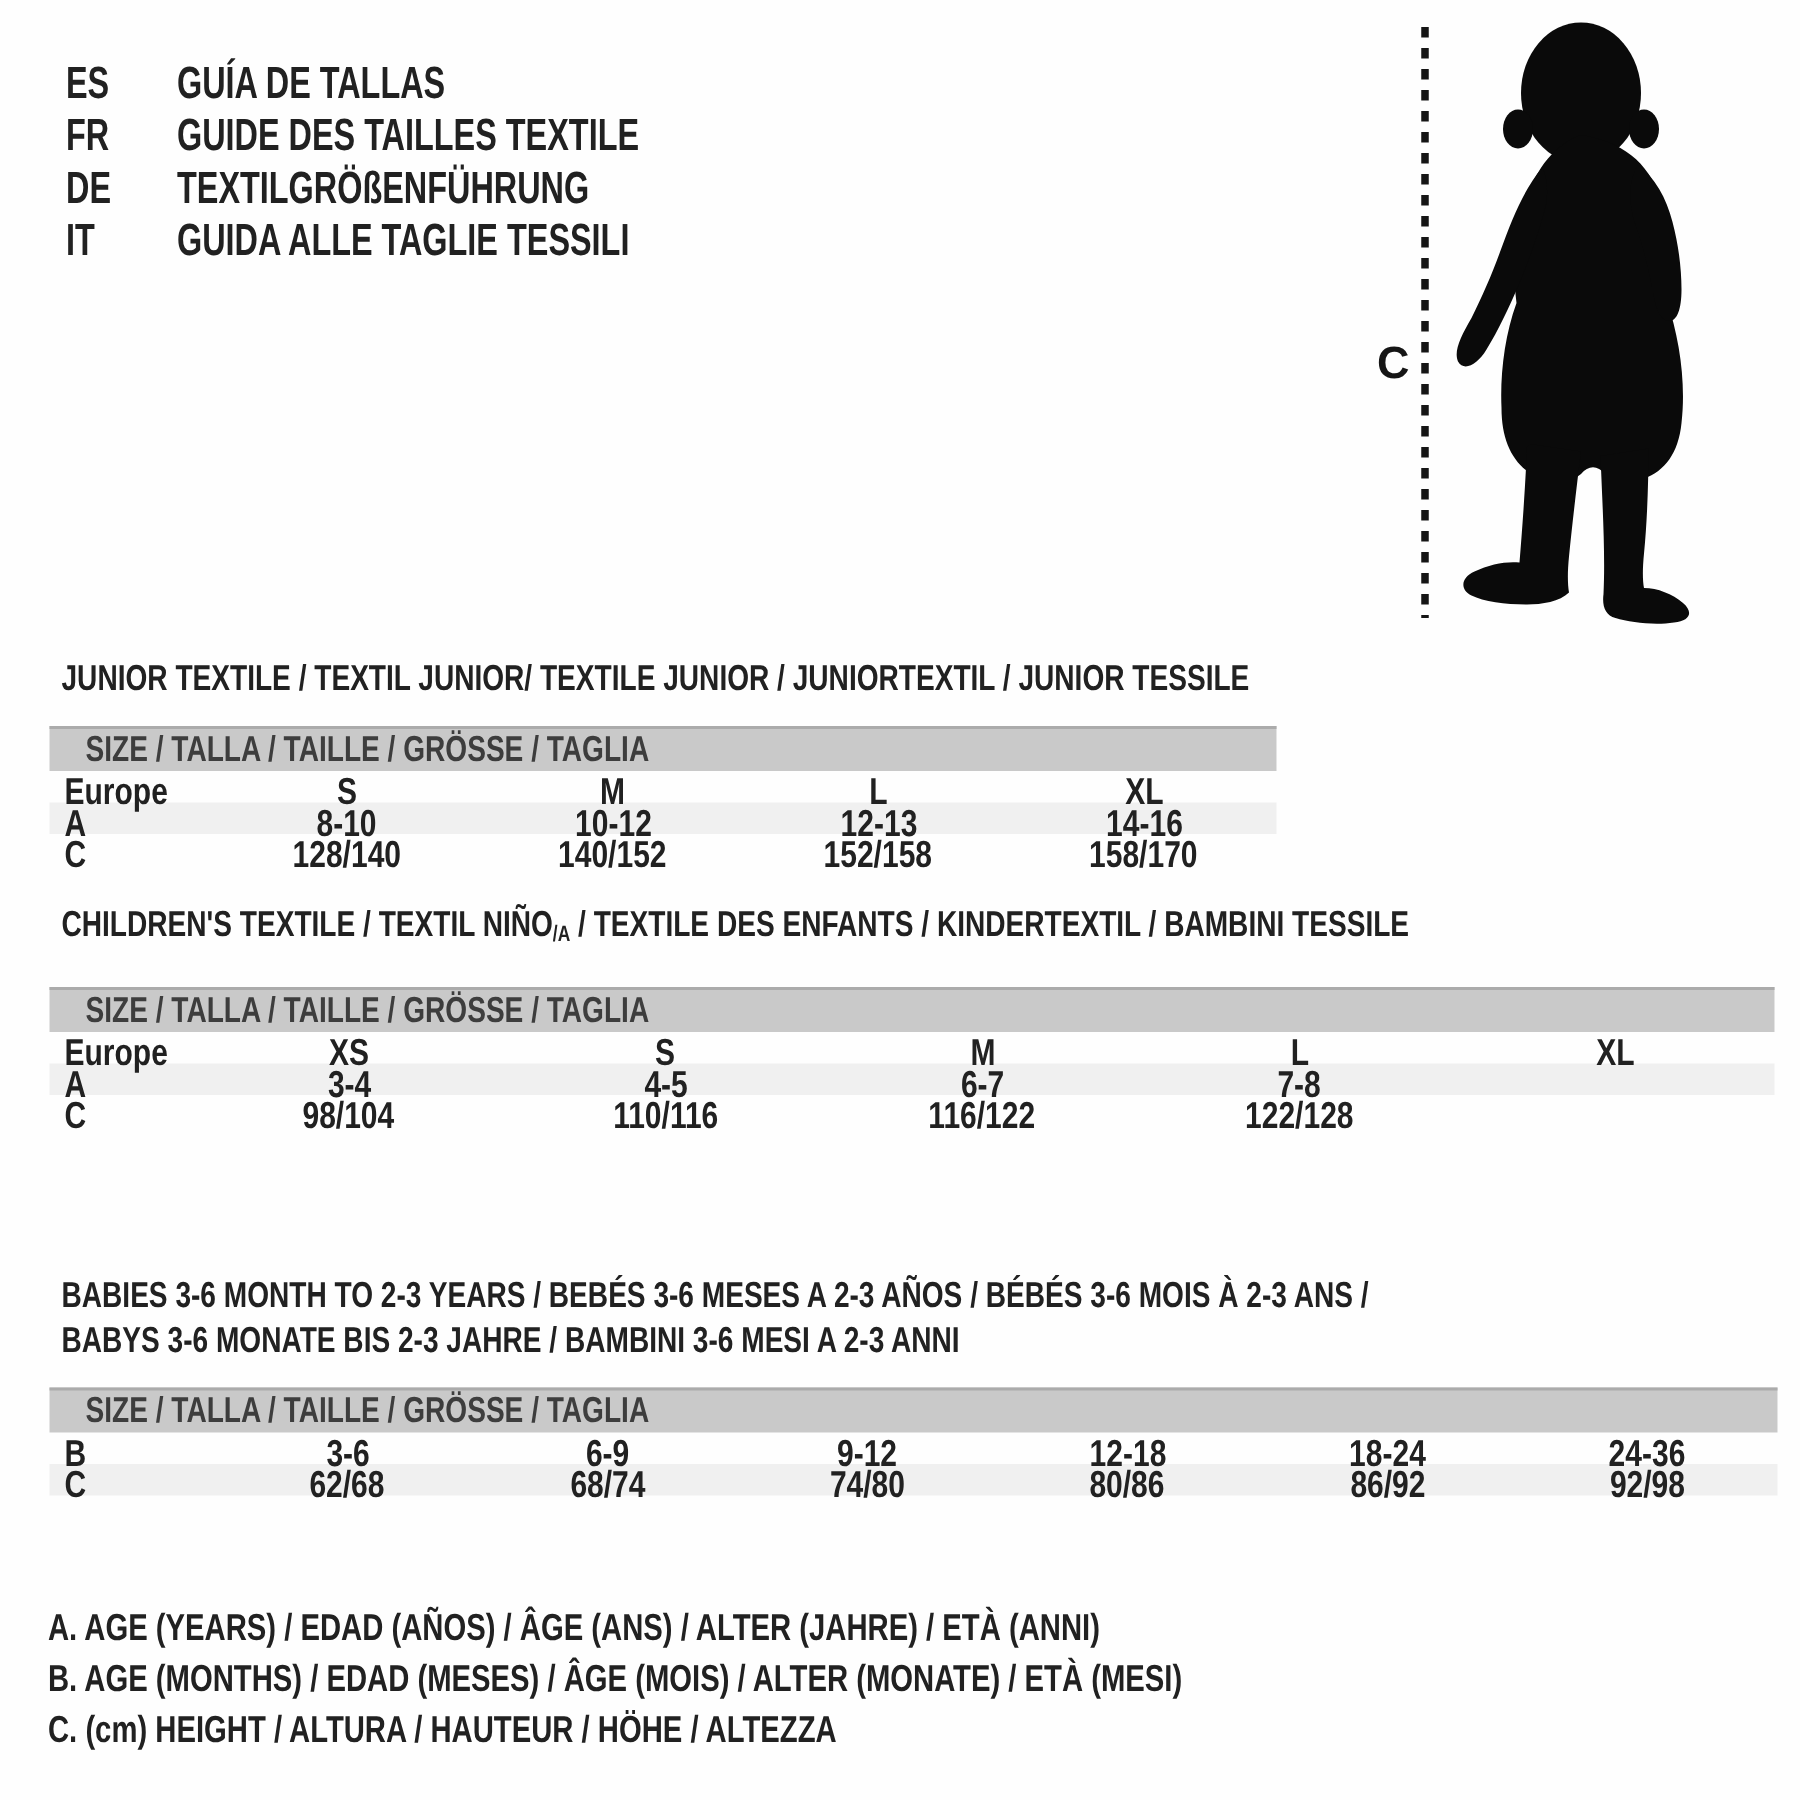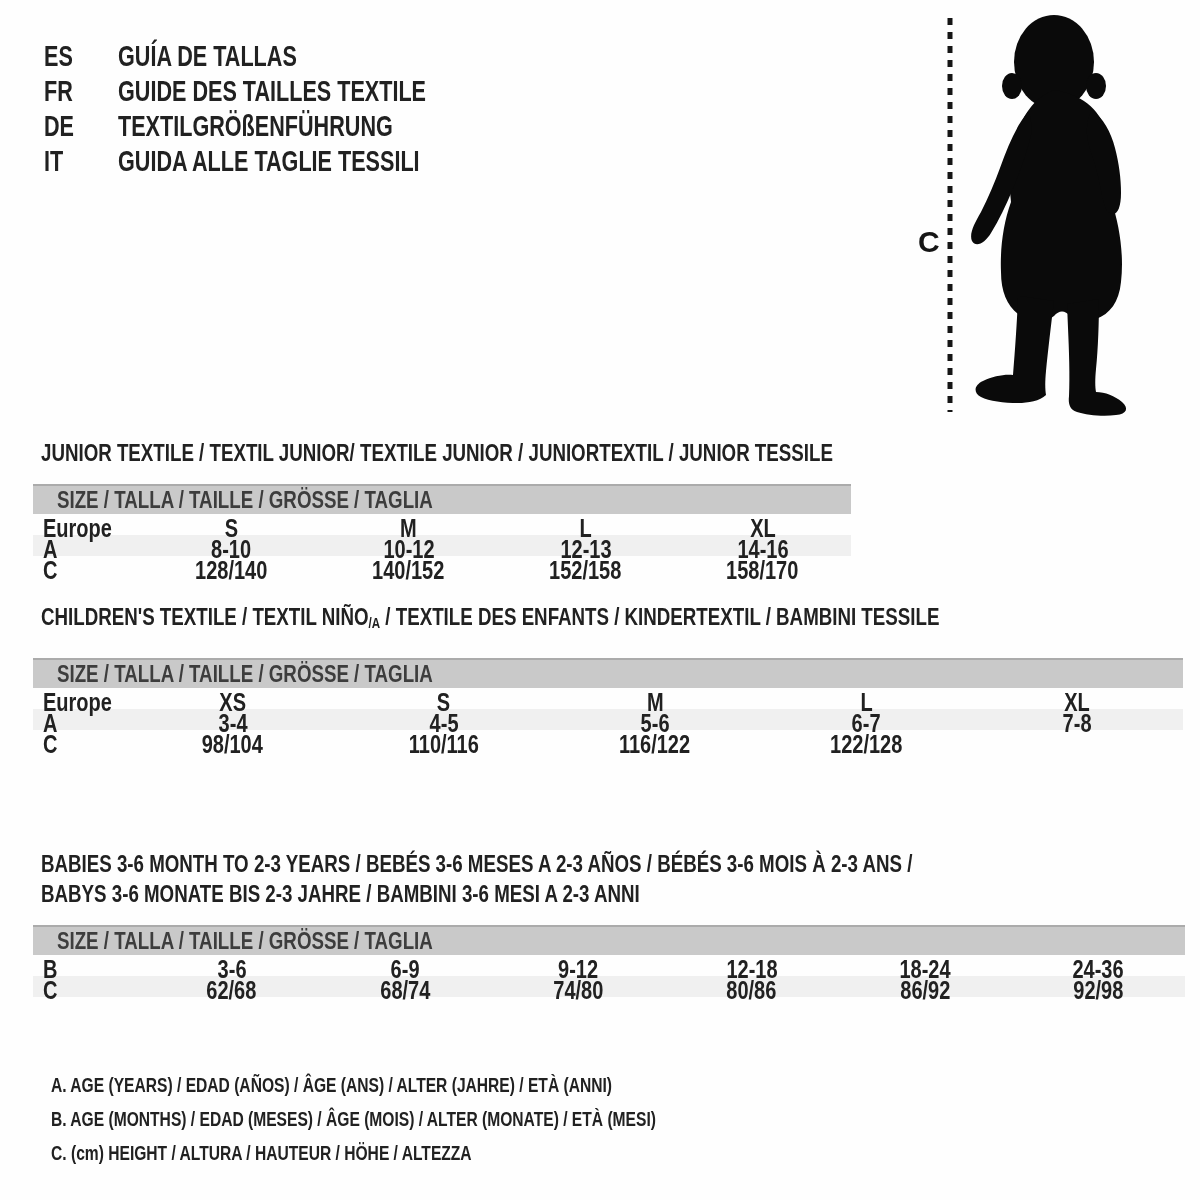--- a/index.html
+++ b/index.html
@@ -43,21 +43,21 @@
     display:flex;align-items:center;padding-left:24px;font-size:24px;color:#3d3d3d;}
   .row{display:grid;height:21px;align-items:center;font-size:25px;}
   .row.alt{background:var(--row-alt-bg);}
   .cell{overflow:visible;}
   .cell.label{padding-left:10px;text-align:left;}
   .cell.center{text-align:center;}
   .cell .ct{transform:scaleX(0.8);}
   .cell.center .ct{transform-origin:50% 50%;}
 
   
-  .footnotes{position:absolute;left:51px;top:1068px;font-size:20px;}
+  .footnotes{position:absolute;left:32px;top:1068px;font-size:25px;}
   .foot-line{line-height:34px;}
 </style>
 </head>
 <body>
 
 <div class="canvas">
 
   <div class="lang-list">
       <div class="lang-row">
         <span class="lang-code"><span class="ct">ES</span></span>
@@ -137,21 +137,20 @@
             <div class="cell center"><span class="ct">XS</span></div>
             <div class="cell center"><span class="ct">S</span></div>
             <div class="cell center"><span class="ct">M</span></div>
             <div class="cell center"><span class="ct">L</span></div>
             <div class="cell center"><span class="ct">XL</span></div>
           </div>
           <div class="row alt" style="grid-template-columns: var(--labelw) repeat(5, 1fr);">
             <div class="cell label"><span class="ct">A</span></div>
             <div class="cell center"><span class="ct">3-4</span></div>
             <div class="cell center"><span class="ct">4-5</span></div>
-            <div class="cell center"><span class="ct">5-6</span></div>
             <div class="cell center"><span class="ct">6-7</span></div>
             <div class="cell center"><span class="ct">7-8</span></div>
           </div>
           <div class="row" style="grid-template-columns: var(--labelw) repeat(5, 1fr);">
             <div class="cell label"><span class="ct">C</span></div>
             <div class="cell center"><span class="ct">98/104</span></div>
             <div class="cell center"><span class="ct">110/116</span></div>
             <div class="cell center"><span class="ct">116/122</span></div>
             <div class="cell center"><span class="ct">122/128</span></div>
           </div>

